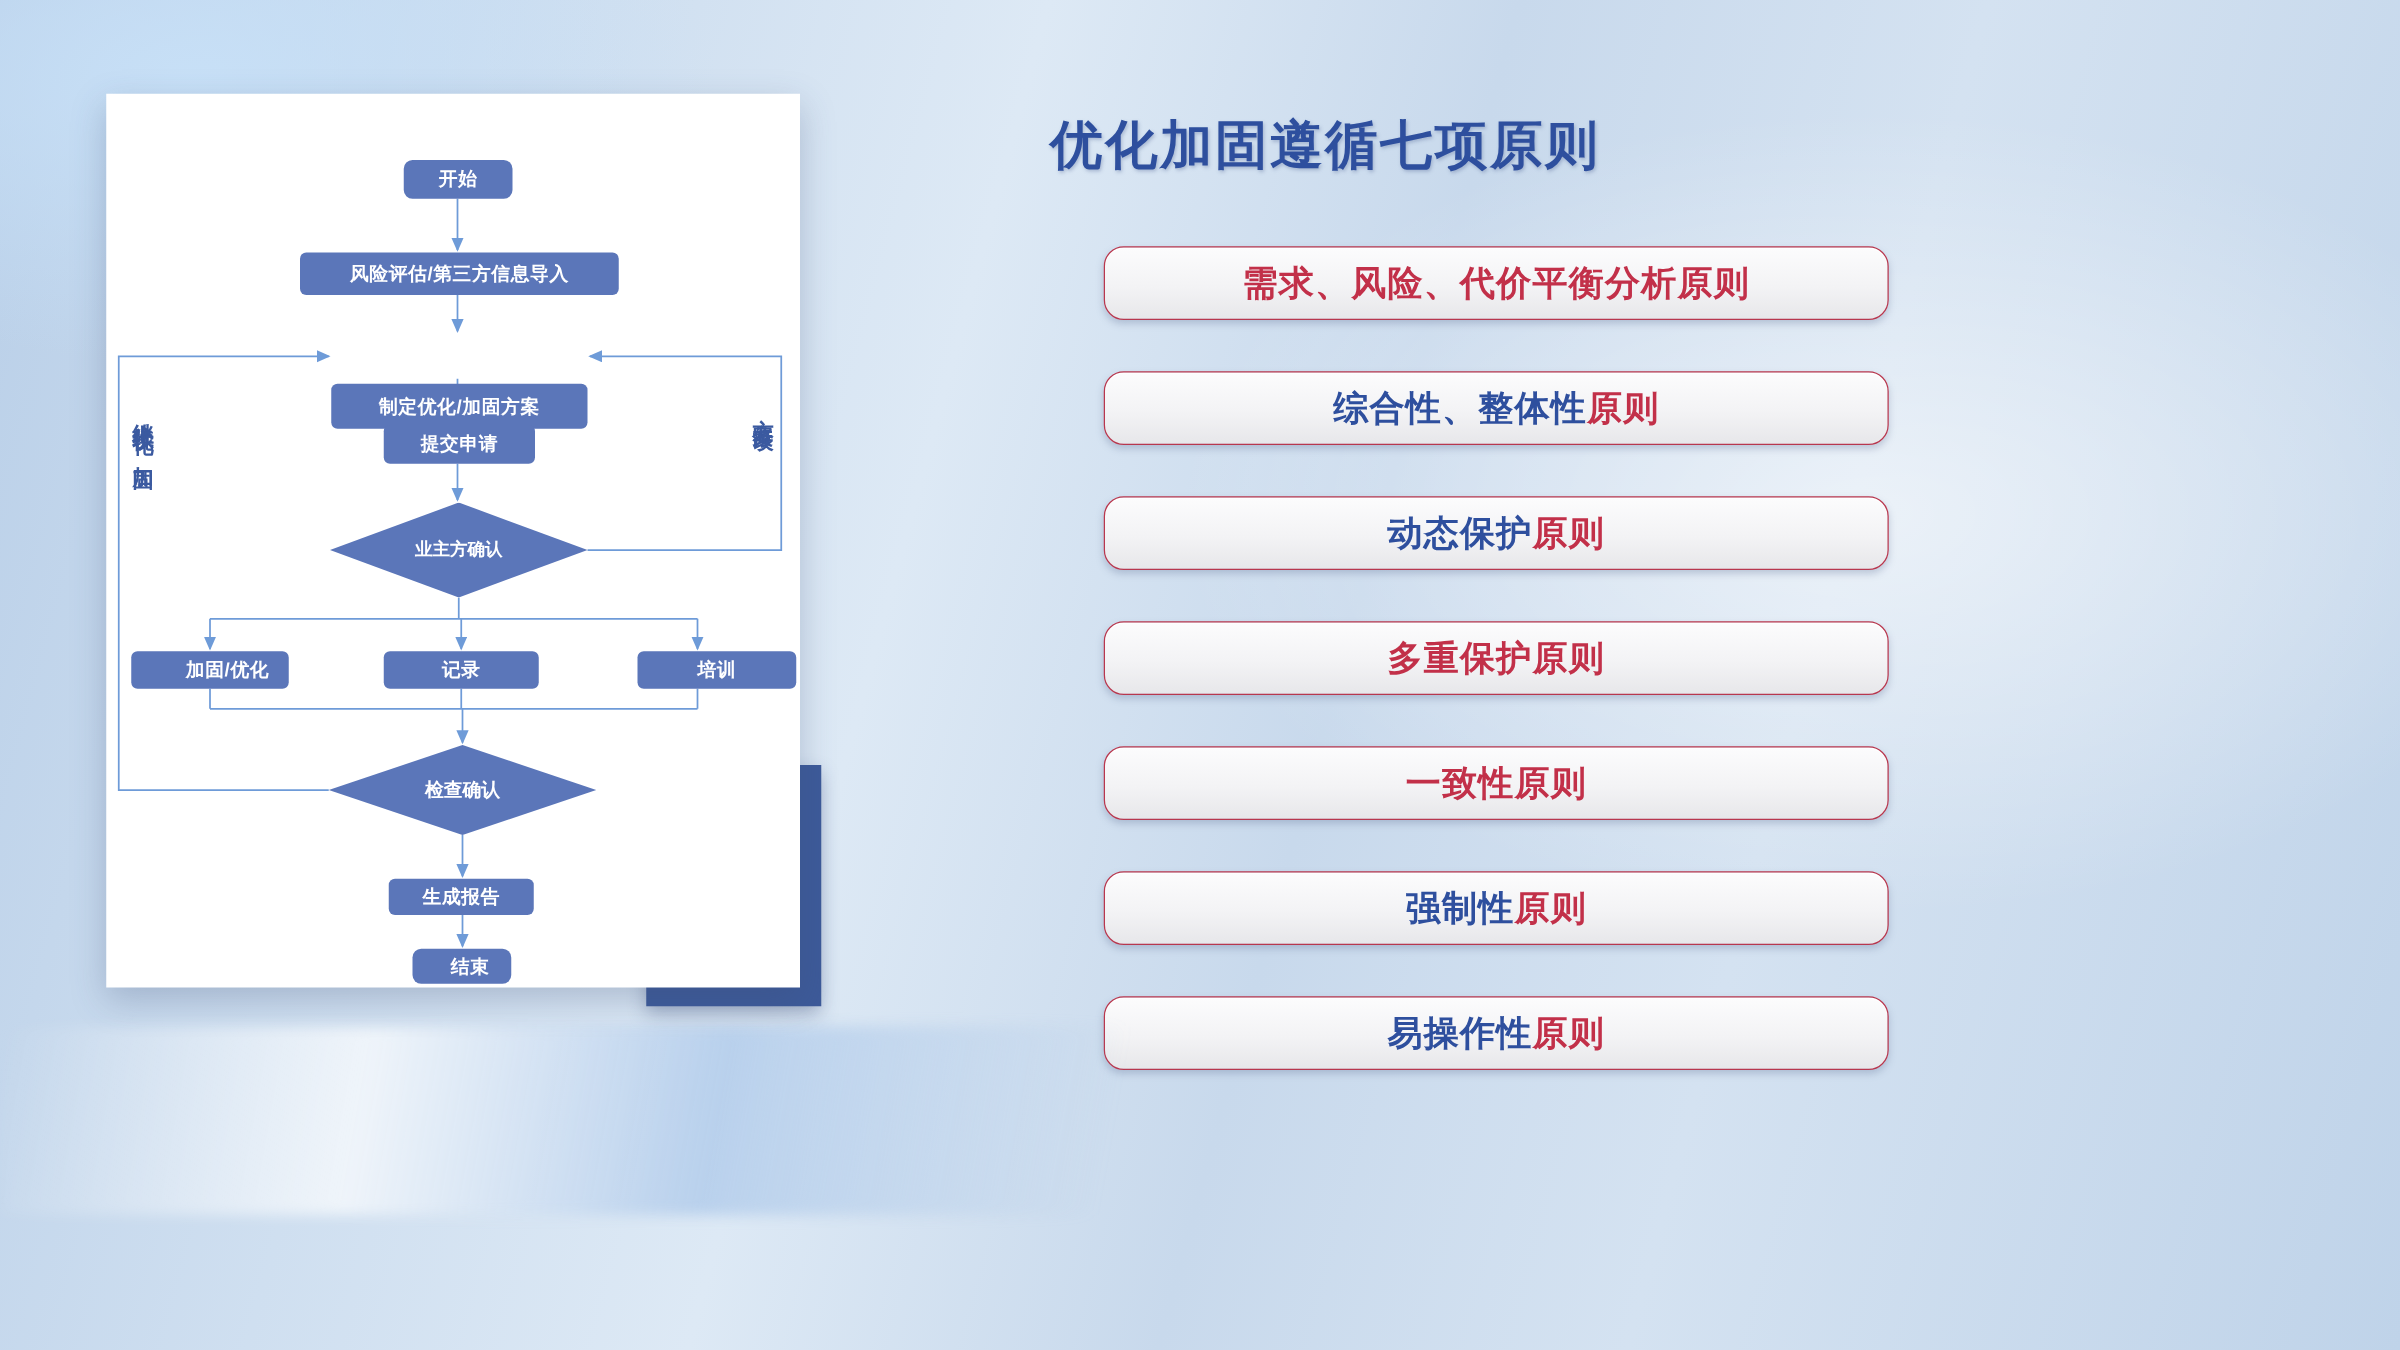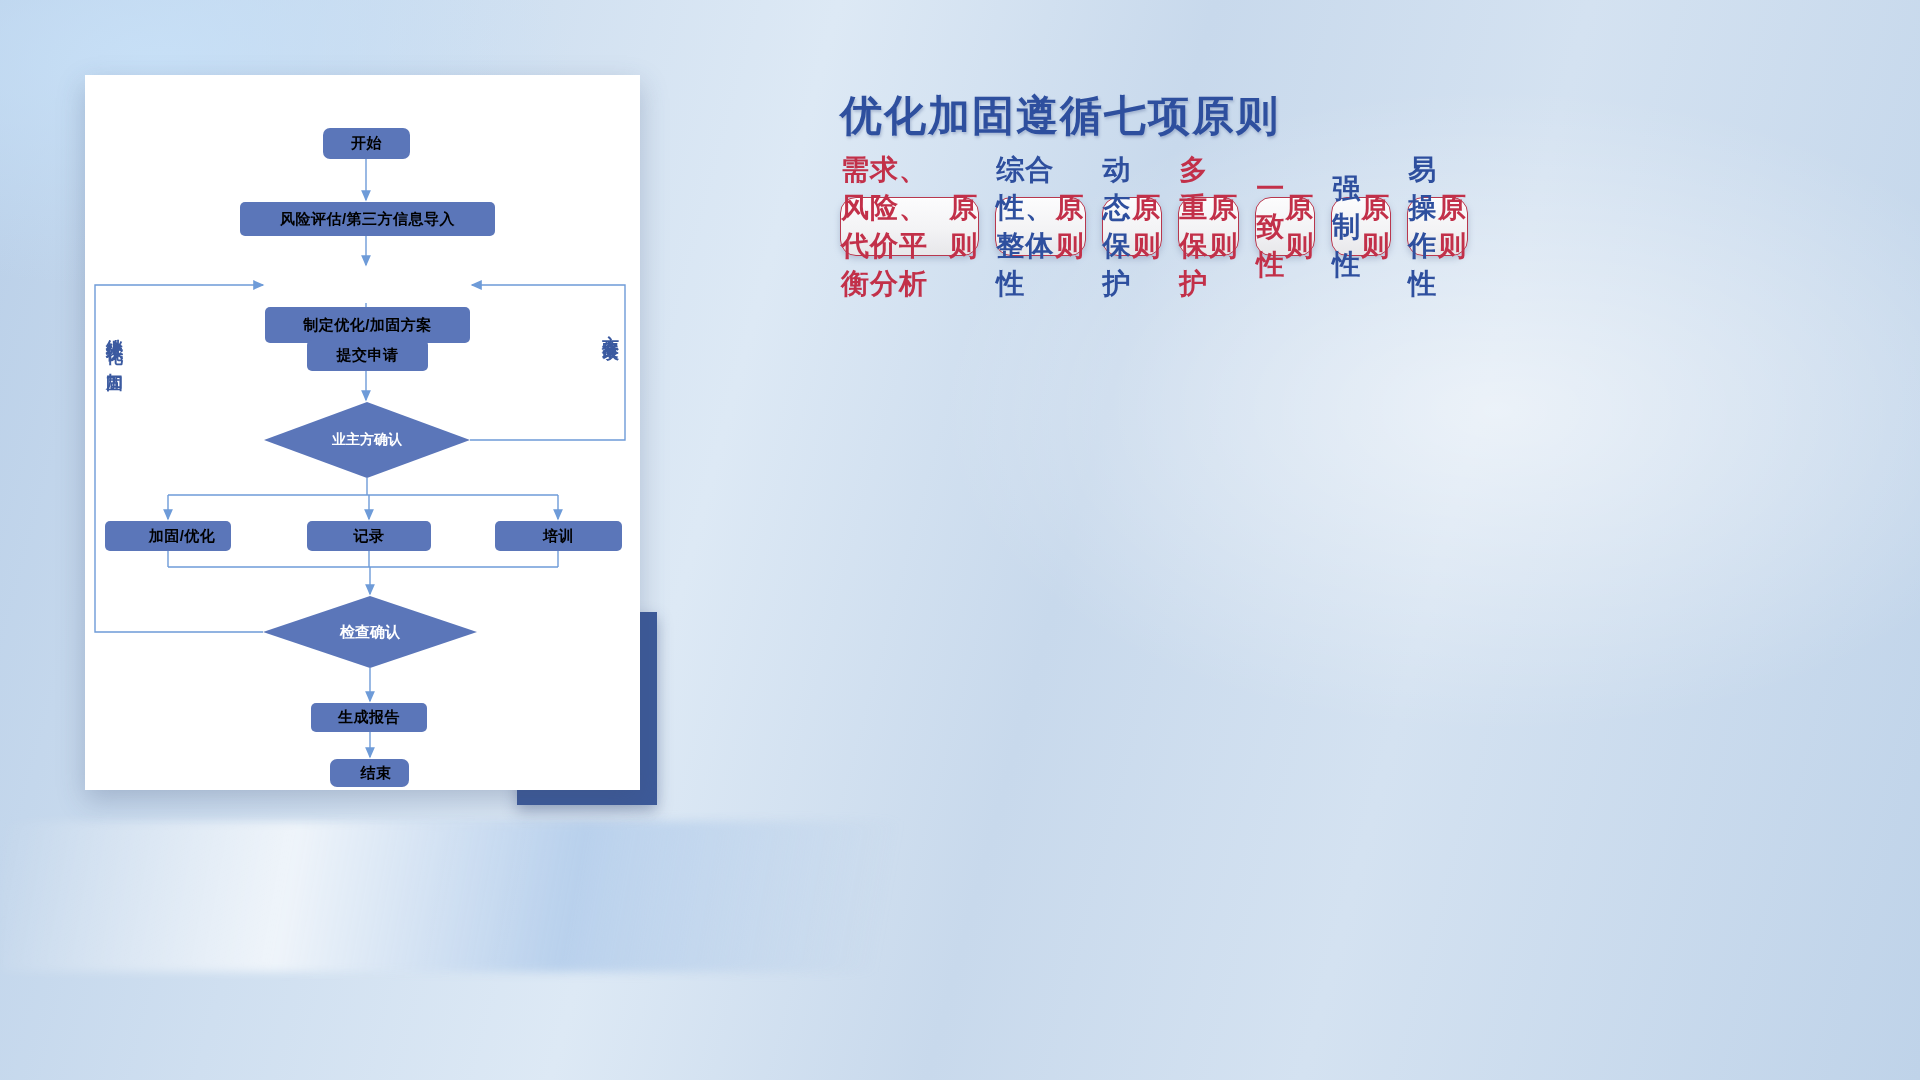--- a/index.html
+++ b/index.html
@@ -31,21 +31,21 @@
     background:var(--offset-rect);z-index:1;
     box-shadow:0 6px 14px rgba(40,60,110,.35);
   }
   .flow-card{
     position:absolute;left:85px;top:75px;width:555px;height:715px;
     background:#ffffff;z-index:2;
     box-shadow:0 10px 26px rgba(60,80,120,.28);
   }
   .flow-card svg{position:absolute;left:0;top:0;}
   .flow-node{
-    position:absolute;background:var(--node-blue);color:#000000;
+    position:absolute;background:var(--node-blue);color:#ffffff;
     display:flex;align-items:center;justify-content:center;
     font-size:15px;font-weight:bold;border-radius:5px;z-index:3;
     letter-spacing:.5px;
   }
   .flow-diamond{
     position:absolute;background:var(--node-blue);color:#fff;
     display:flex;align-items:center;justify-content:center;
     font-size:14px;font-weight:bold;z-index:3;
     clip-path:polygon(50% 0,100% 50%,50% 100%,0 50%);
   }
@@ -54,22 +54,22 @@
     writing-mode:vertical-rl;text-orientation:upright;letter-spacing:3px;z-index:3;
   }
 
   
   .panel-title{
     position:absolute;left:840px;top:88px;width:628px;
     text-align:left;font-size:42px;font-weight:bold;color:var(--accent-blue);
     letter-spacing:2px;text-shadow:1px 2px 3px rgba(80,100,150,.35);
   }
   .principles-list{
-    position:absolute;left:840px;top:197px;width:628px;
-    display:flex;flex-direction:row;gap:16px;
+    position:absolute;left:883px;top:197px;width:628px;
+    display:flex;flex-direction:column;gap:41px;
   }
   .principle-box{
     height:59px;border-radius:16px;
     border:1.6px solid #b8374e;
     background:linear-gradient(180deg,#fcfcfd 0%,#f3f3f5 55%,#e7e7ea 100%);
     box-shadow:0 3px 6px rgba(110,125,160,.35), inset 0 1px 0 rgba(255,255,255,.9);
     display:flex;align-items:center;justify-content:center;
     font-size:28px;font-weight:600;letter-spacing:1px;
   }
   .seg-red{color:var(--accent-red);}
@@ -117,21 +117,21 @@
   <div class="flow-node" style="left:180px;top:192px;width:205px;height:36px;margin-top:40px;">制定优化/加固方案</div>
 
   <div class="flow-node" style="left:222px;top:265px;width:121px;height:31px;">提交申请</div>
 
   <div class="flow-diamond" style="left:179px;top:327px;width:206px;height:76px;">业主方确认</div>
 
   <div class="flow-node" style="left:20px;top:446px;width:126px;height:30px;padding-left:28px;">加固/优化</div>
 
   <div class="flow-node" style="left:222px;top:446px;width:124px;height:30px;">记录</div>
 
-  <div class="flow-node" style="left:410px;top:446px;width:127px;height:30px;">培训</div>
+  <div class="flow-node" style="left:425px;top:446px;width:127px;height:30px;">培训</div>
 
   <div class="flow-diamond" style="left:178px;top:521px;width:214px;height:72px;font-size:15px;">检查确认</div>
 
   <div class="flow-node" style="left:226px;top:628px;width:116px;height:29px;">生成报告</div>
 
   <div class="flow-node" style="left:245px;top:684px;width:79px;height:28px;border-radius:7px;padding-left:13px;">结束</div>
 
   <div class="loop-label" style="left:18px;top:250px;height:140px;">继续优化/加固</div>
 
   <div class="loop-label" style="left:514px;top:247px;height:90px;">方案修改</div>

